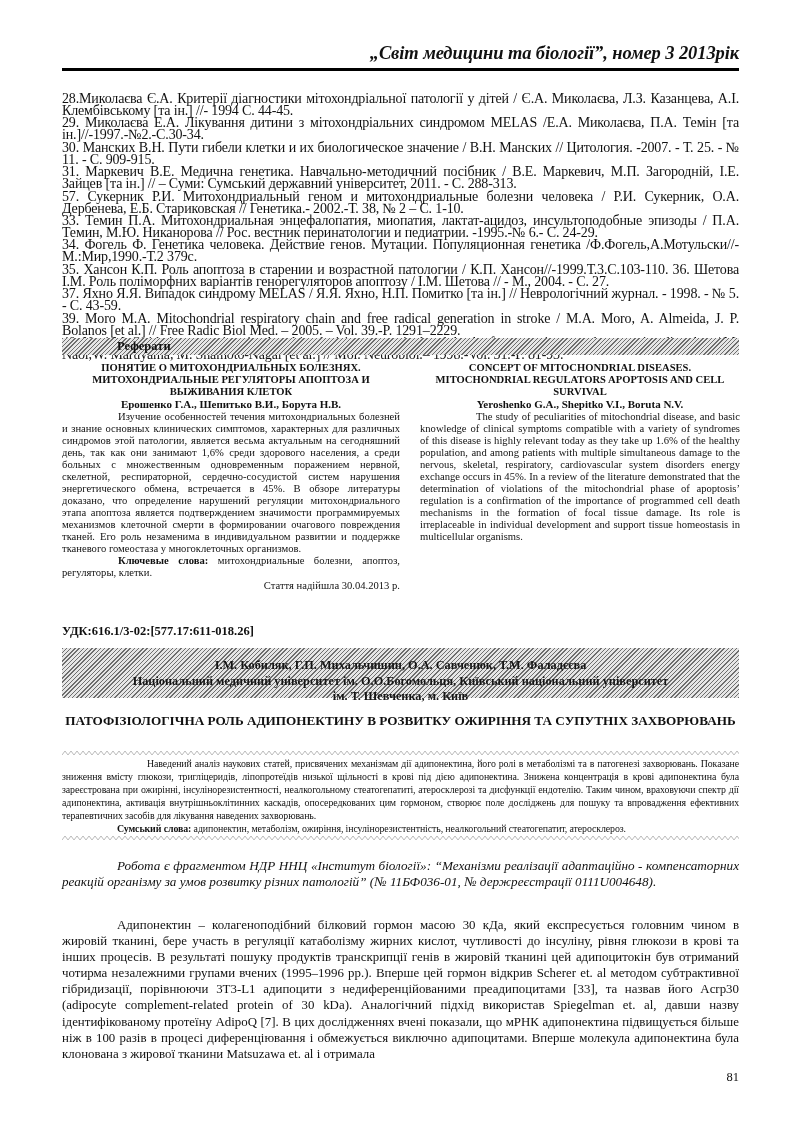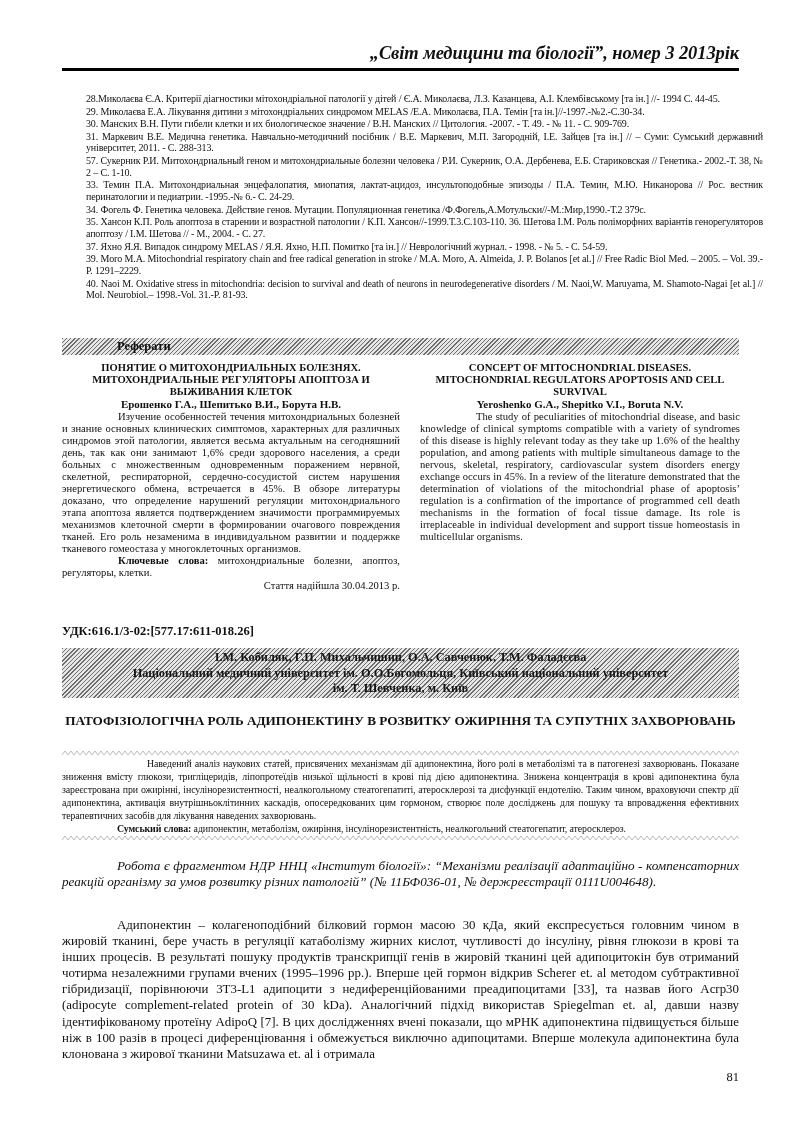--- a/index.html
+++ b/index.html
@@ -19,24 +19,23 @@
     font-size: 18.5px; line-height: 22px;
     letter-spacing: -0.1px;
   }
   .header-rule {
     position: absolute; left: 62px; top: 68px; width: 677px; height: 3px;
     background: #000000;
   }
 
   .refs {
     position: absolute; left: 62px; top: 93px; width: 677px;
-    font-size: 10px; line-height: 11.9px;
+    font-size: 14px; line-height: 11.9px;
     text-align: justify;
     letter-spacing: -0.15px;
-    margin-left: 24px;
   }
   .refs p { margin: 0 0 0.6px 0; }
 
   .hatch {
     background-color: #cfcfcf;
     background-image: repeating-linear-gradient(135deg, #6e6e6e 0px, #6e6e6e 1px, #e6e6e6 1px, #e6e6e6 3px);
   }
   .abstracts-bar {
     position: absolute; left: 62px; top: 338px; width: 677px; height: 17px;
   }
@@ -67,21 +66,21 @@
 
   .udk {
     position: absolute; left: 62px; top: 624px;
     font-weight: bold; font-size: 12.5px; line-height: 15px;
   }
   .authors-box {
     position: absolute; left: 62px; top: 648px; width: 677px; height: 50px;
     text-align: center;
     font-weight: bold; font-size: 12.3px; line-height: 15.5px;
     color: #151515;
-    padding-top: 2px;
+    padding-top: 10px;
   }
   .main-title {
     position: absolute; left: 62px; top: 712px; width: 677px;
     text-align: center; font-weight: bold; font-size: 13.2px; line-height: 17px;
   }
 
   .wavy {
     position: absolute; left: 62px; width: 677px; height: 6px;
     overflow: hidden;
   }
@@ -117,27 +116,27 @@
 <body>
 
 <div class="page">
 
   <div class="running-header">„Світ медицини та біології”, номер 3 2013рік</div>
   <div class="header-rule"></div>
 
   <div class="refs">
     <p>28.Миколаєва Є.А. Критерії діагностики мітохондріальної патології у дітей / Є.А. Миколаєва, Л.З. Казанцева,  А.І. Клембівському [та ін.] //- 1994 С. 44-45.</p>
     <p>29. Миколаєва Е.А. Лікування дитини з мітохондріальних синдромом MELAS /Е.А. Миколаєва, П.А. Темін [та ін.]//-1997.-№2.-С.30-34.</p>
-    <p>30. Манских В.Н. Пути гибели клетки и их биологическое значение / В.Н. Манских // Цитология. -2007. - Т. 49. - № 11. - С. 909-769.</p>
+    <p>30. Манских В.Н. Пути гибели клетки и их биологическое значение / В.Н. Манских // Цитология. -2007. - Т. 25. - № 11. - С. 909-915.</p>
     <p>31. Маркевич В.Е.  Медична генетика. Навчально-методичний посібник / В.Е. Маркевич, М.П. Загородній,  І.Е. Зайцев [та ін.]  //  – Суми: Сумський державний університет, 2011. - С. 288-313.</p>
     <p>57. Сукерник Р.И. Митохондриальный геном и митохондриальные болезни человека / Р.И. Сукерник, О.А. Дербенева,  Е.Б. Стариковская // Генетика.- 2002.-Т. 38, № 2 – С. 1-10.</p>
     <p>33. Темин П.А. Митохондриальная энцефалопатия, миопатия, лактат-ацидоз, инсультоподобные эпизоды / П.А. Темин, М.Ю.   Никанорова // Рос. вестник перинатологии и педиатрии. -1995.-№ 6.- С. 24-29.</p>
     <p>34. Фогель Ф. Генетика человека. Действие генов. Мутации. Популяционная генетика /Ф.Фогель,А.Мотульски//-М.:Мир,1990.-Т.2 379с.</p>
     <p>35. Хансон К.П. Роль апоптоза в старении и возрастной патологии / К.П. Хансон//-1999.Т.3.С.103-110. 36. Шетова І.М. Роль поліморфних варіантів генорегуляторов апоптозу / І.М.  Шетова // - М., 2004. - С. 27.</p>
-    <p>37. Яхно Я.Я.  Випадок синдрому MELAS / Я.Я. Яхно, Н.П. Помитко [та ін.] // Неврологічний журнал. - 1998. - № 5. - С. 54-59.</p>
+    <p>37. Яхно Я.Я.  Випадок синдрому MELAS / Я.Я. Яхно, Н.П. Помитко [та ін.] // Неврологічний журнал. - 1998. - № 5. - С. 43-59.</p>
     <p>39. Moro M.A.  Mitochondrial respiratory chain and free radical generation in stroke / M.A. Moro, A. Almeida, J. P. Bolanos [et al.] // Free Radic Biol Med. – 2005. – Vol. 39.-P. 1291–2229.</p>
     <p>40. Naoi M.  Oxidative stress in mitochondria: decision to survival and death of neurons in neurodegenerative disorders / M. Naoi,W. Maruyama, M. Shamoto-Nagai [et al.] // Mol. Neurobiol.– 1998.-Vol. 31.-P. 81-93.</p>
   </div>
 
   <div class="abstracts-bar hatch">
     <span>Реферати</span>
   </div>
 
   <div class="col left">
     <div class="title">ПОНЯТИЕ О МИТОХОНДРИАЛЬНЫХ БОЛЕЗНЯХ. МИТОХОНДРИАЛЬНЫЕ РЕГУЛЯТОРЫ АПОПТОЗА И ВЫЖИВАНИЯ КЛЕТОК</div>

